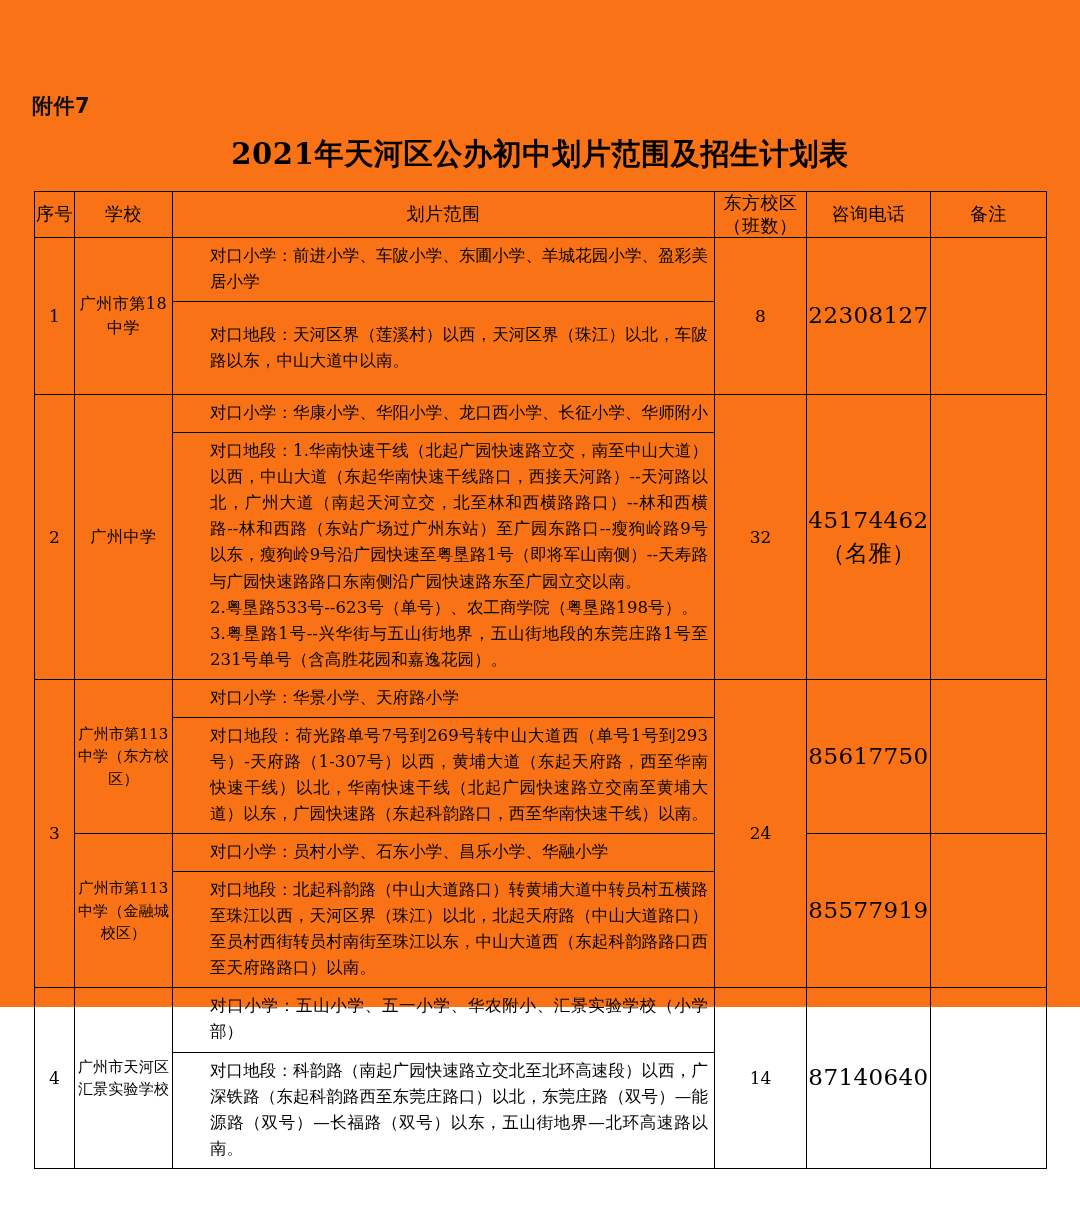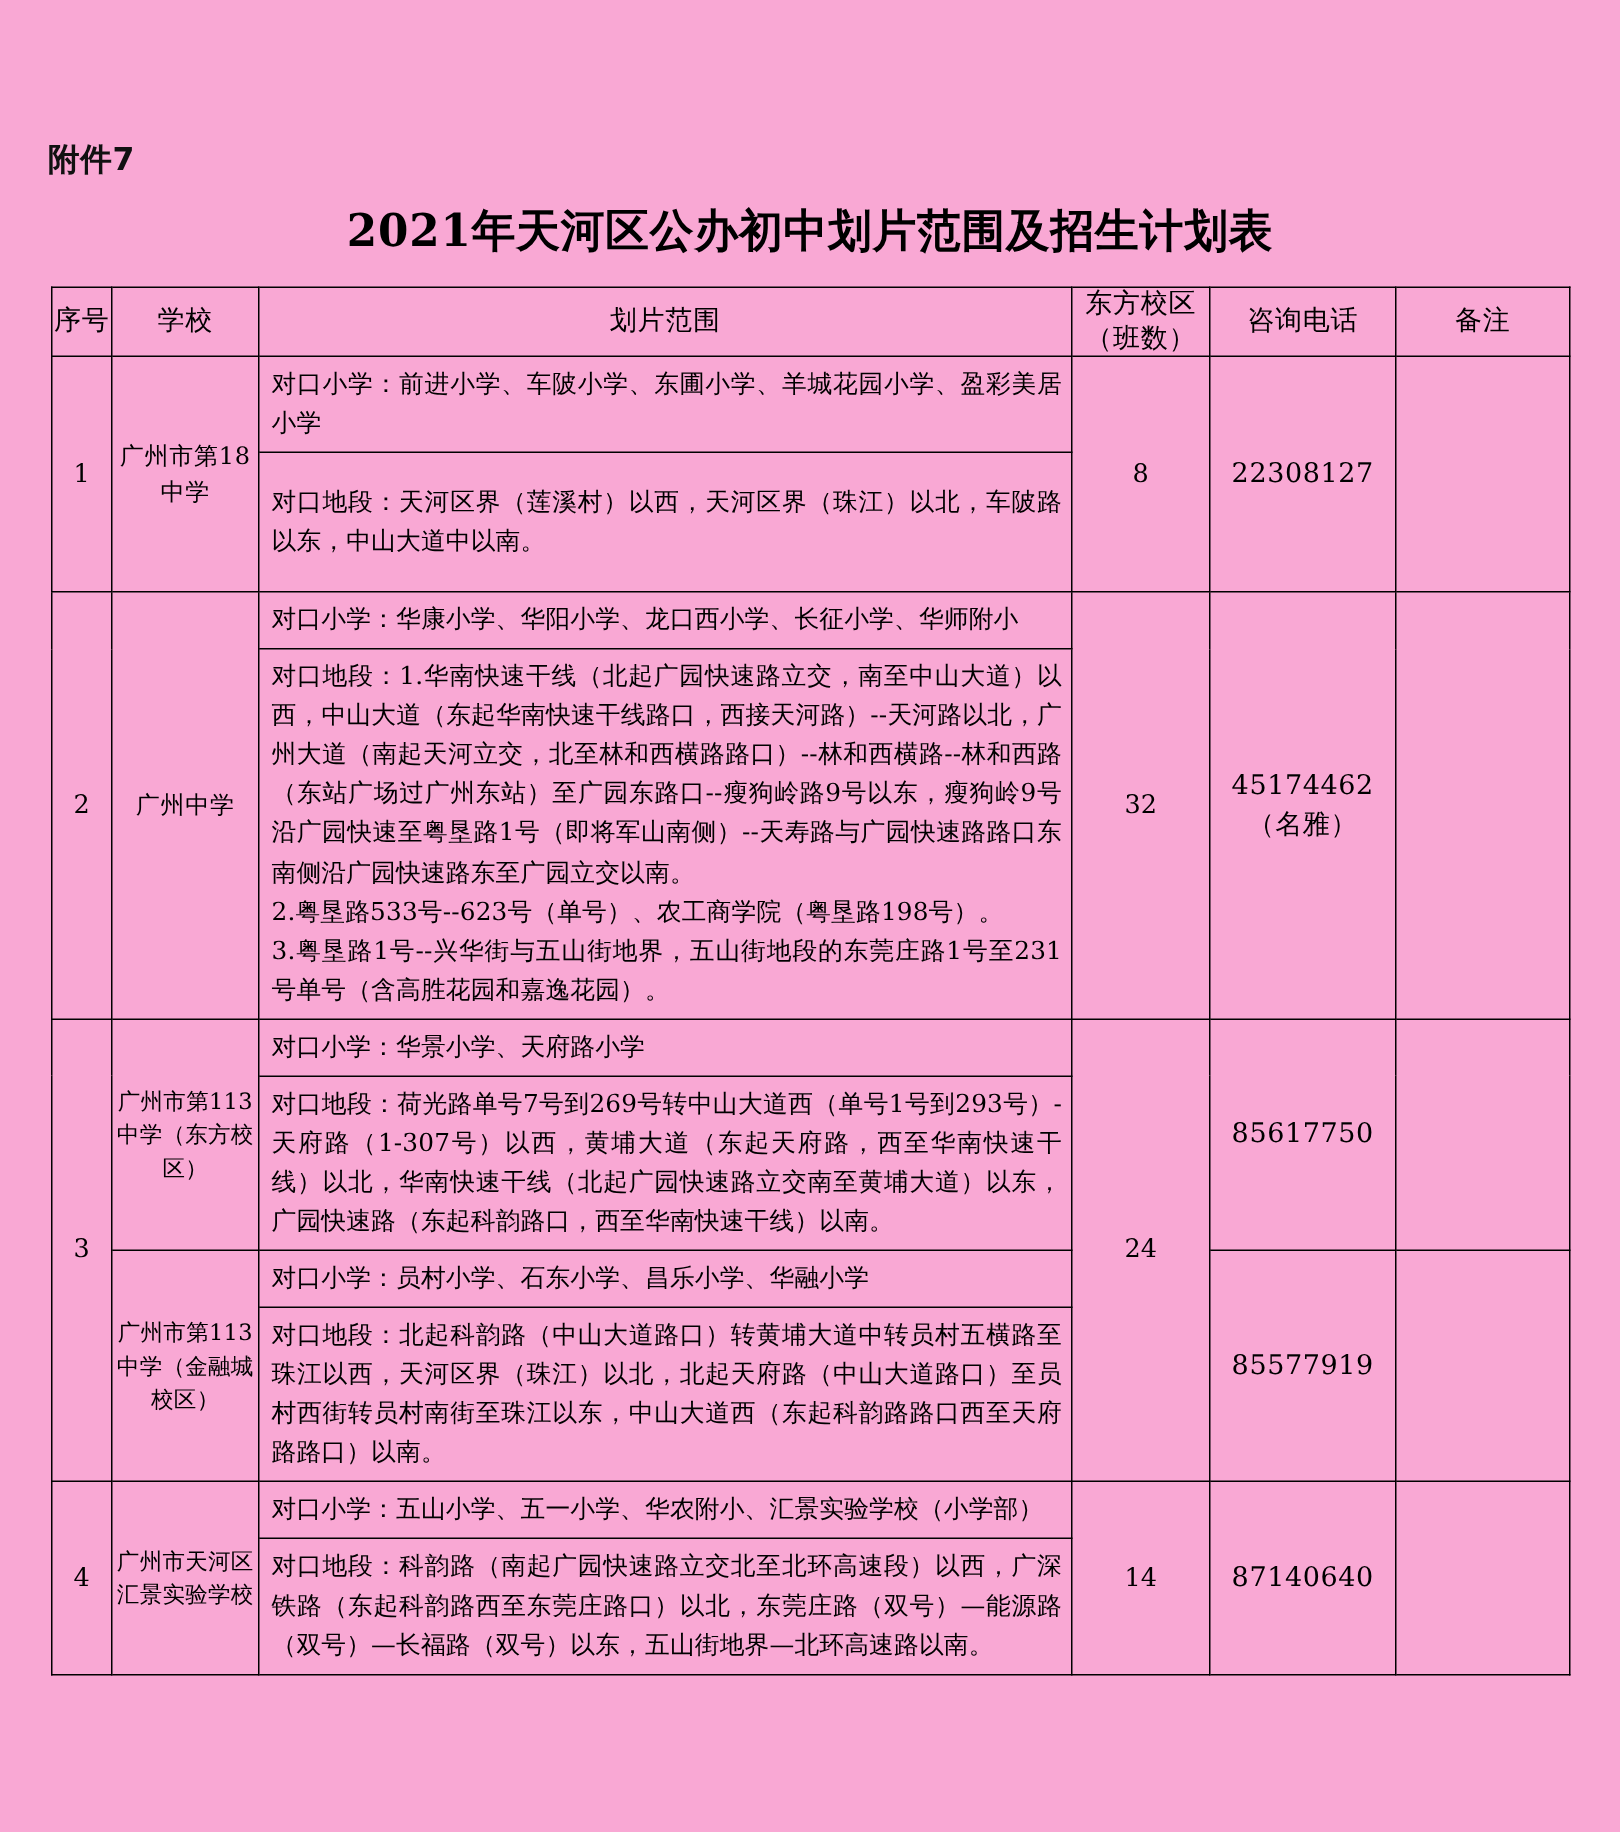--- a/index.html
+++ b/index.html
@@ -11,22 +11,22 @@
     width: 1080px;
     height: 1221px;
     font-family: "DejaVu Serif", "Liberation Serif", serif;
     color: #000000;
     position: relative;
     overflow: hidden;
   }
   .page {
     position: relative;
     width: 1080px;
-    height: 1221px;
-    background: #f9a8d4;
+    height: 1007px;
+    background: #f97316;
   }
   .attachment-label {
     position: absolute;
     left: 32px;
     top: 92px;
     font-family: "DejaVu Sans", "Liberation Sans", sans-serif;
     font-size: 21px;
     font-weight: 600;
     letter-spacing: 0.5px;
     color: #111111;
@@ -95,32 +95,33 @@
     letter-spacing: 0.5px;
   }
   .cell-school-sm {
     font-size: 15px;
     line-height: 1.48;
     letter-spacing: 0.2px;
     margin-top: 36px;
   }
   .cell-phone {
     text-align: center;
-    font-size: 18px;
+    font-size: 23px;
     line-height: 1.45;
     padding: 4px 6px;
     letter-spacing: 0.4px;
   }
   .scope-inner {
     padding: 5px 6px 6px 8px;
     text-align: justify;
     text-justify: inter-ideograph;
     font-size: 16.5px;
     line-height: 1.58;
     letter-spacing: 0.1px;
+    margin-left: 29px;
   }
   .scope-inner p {
     margin: 0;
   }
   .watermark {
     position: absolute;
     right: 8px;
     bottom: 8px;
     font-family: "DejaVu Sans", "Liberation Sans", sans-serif;
     font-size: 27px;

